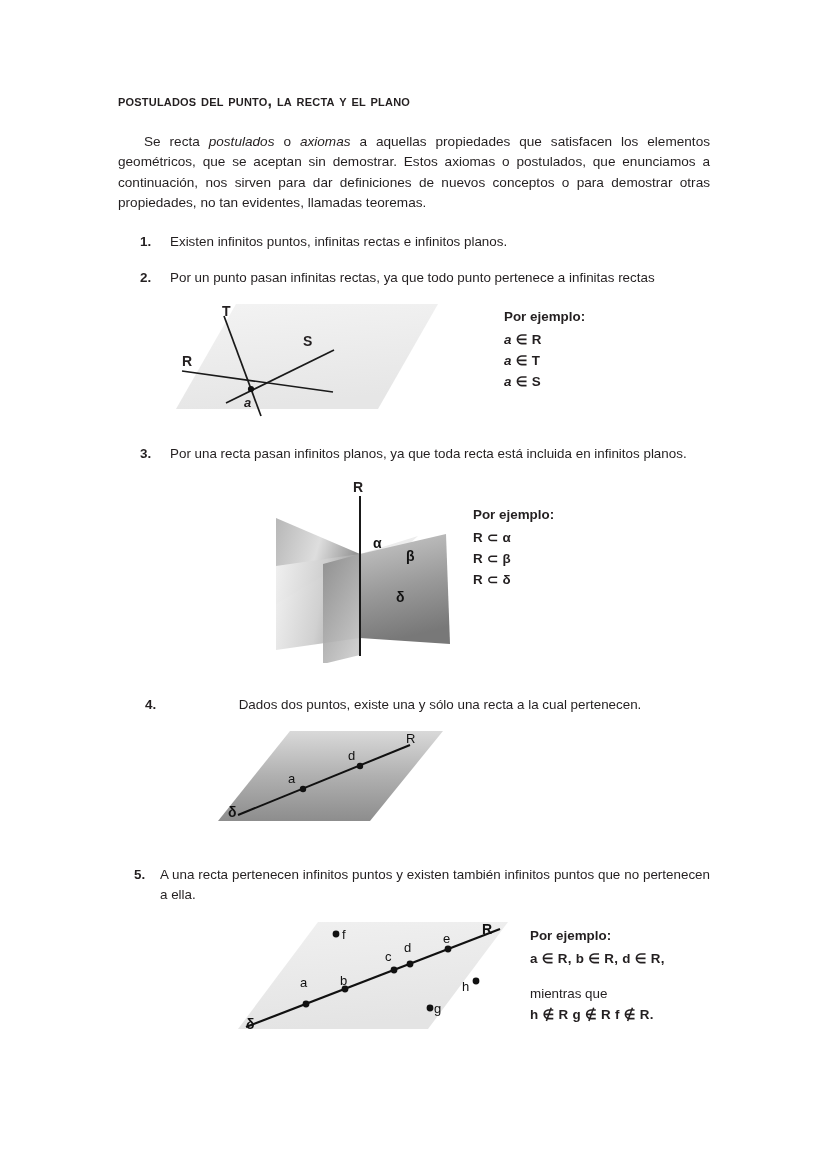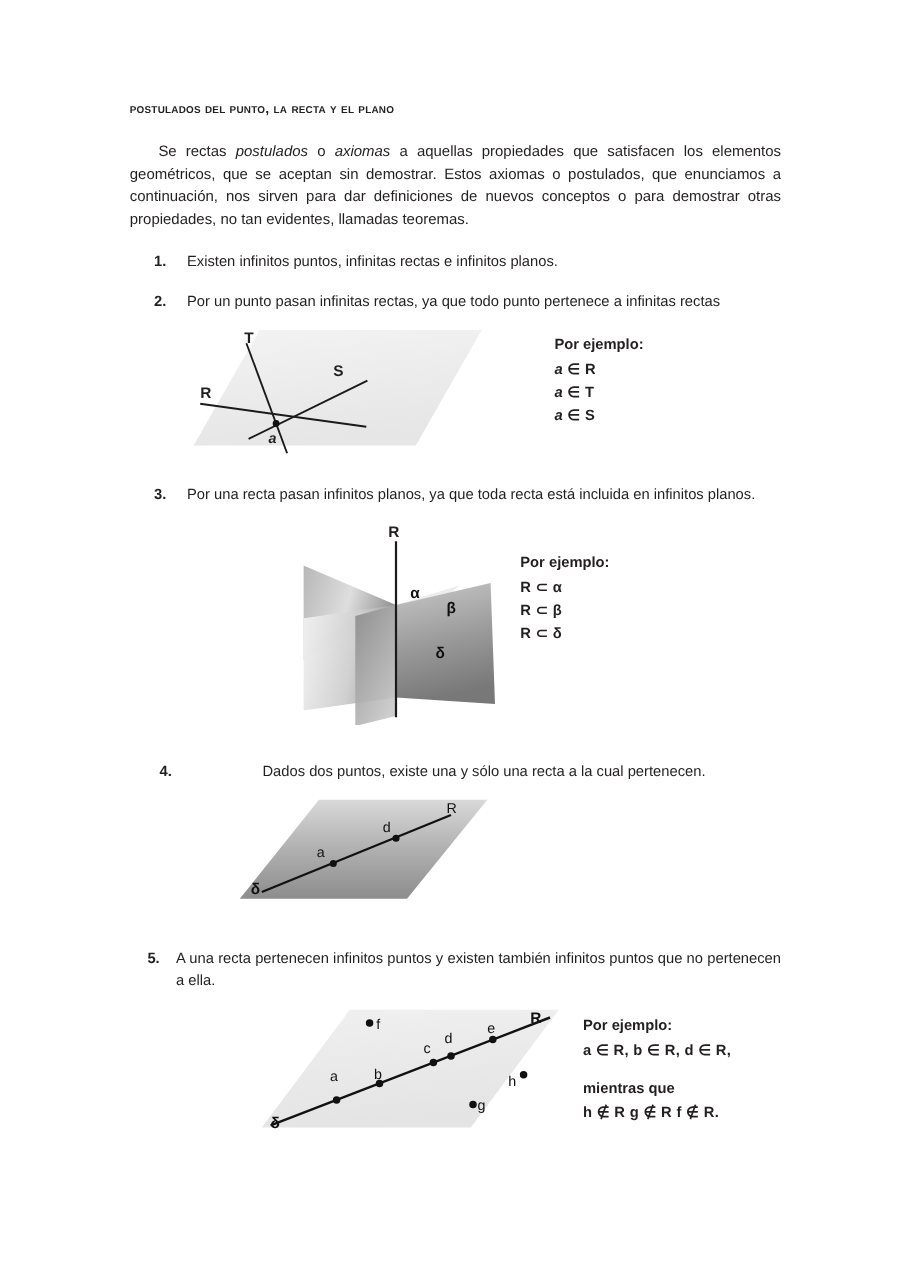--- a/index.html
+++ b/index.html
@@ -24,21 +24,21 @@
   }
   .content {
     position: absolute;
     left: 118px;
     top: 92px;
     width: 592px;
   }
 
   
   .section-heading {
-    font-size: 13px;
+    font-size: 16px;
     font-weight: bold;
     letter-spacing: 0.2px;
     color: #231f20;
     margin: 0 0 22px 0;
     line-height: 1.1;
     font-variant: small-caps;
     text-transform: lowercase;
   }
 
   
@@ -95,31 +95,31 @@
   .example-block {
     position: absolute;
     font-size: 13.4px;
     line-height: 21px;
     color: #231f20;
   }
   .example-block .lead { font-weight: bold; margin-bottom: 2px; }
   .example-block .rel { font-weight: bold; letter-spacing: 0.3px; }
   .example-block .rel .pt { font-style: italic; }
   .example-block .gap { height: 14px; }
-  .example-block .mid { font-weight: bold; }
+  .example-block .mid { font-weight: normal; }
 </style>
 </head>
 <body>
 
 <div class="page">
   <div class="content">
 
     <div class="section-heading">Postulados del punto, la recta y el plano</div>
 
-    <p class="intro"><span>Se rectas </span><i>postulados</i><span> o </span><i>axiomas</i><span> a aquellas propiedades que satisfacen los elementos geométricos, que se aceptan sin demostrar. Estos axiomas o postulados, que enunciamos a continuación, nos sirven para dar definiciones de nuevos conceptos o para demostrar otras propiedades, no tan evidentes, llamadas teoremas.</span></p>
+    <p class="intro"><span>Se recta </span><i>postulados</i><span> o </span><i>axiomas</i><span> a aquellas propiedades que satisfacen los elementos geométricos, que se aceptan sin demostrar. Estos axiomas o postulados, que enunciamos a continuación, nos sirven para dar definiciones de nuevos conceptos o para demostrar otras propiedades, no tan evidentes, llamadas teoremas.</span></p>
 
     <div class="item item-1" style="margin-top:18px;">
       <span class="num">1.</span>
       <span class="txt">Existen infinitos puntos, infinitas rectas e infinitos planos.</span>
     </div>
 
     <div class="item item-2" style="margin-top:16px;">
       <span class="num">2.</span>
       <span class="txt">Por un punto pasan infinitas rectas, ya que todo punto pertenece a infinitas rectas</span>
     </div>

